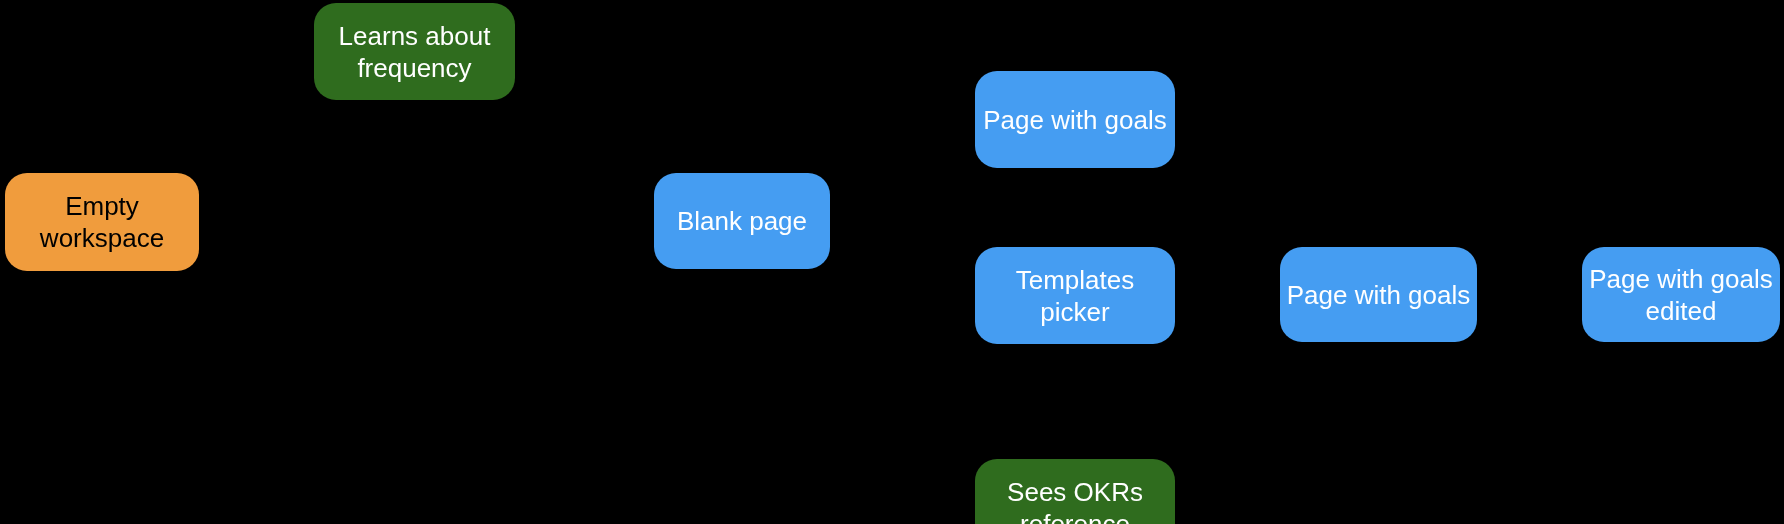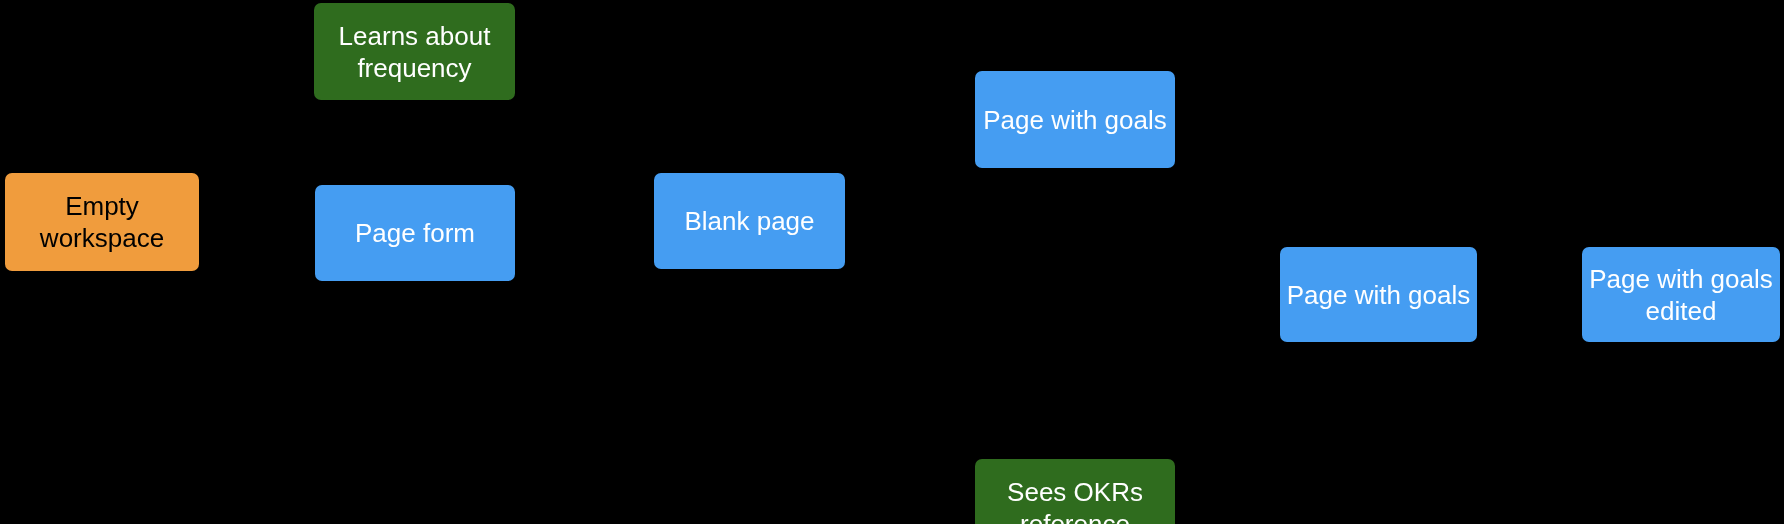--- a/index.html
+++ b/index.html
@@ -14,38 +14,39 @@
     height: 524px;
     background: #000000;
     overflow: hidden;
   }
   .node {
     position: absolute;
     display: flex;
     align-items: center;
     justify-content: center;
     text-align: center;
-    border-radius: 7px;
+    border-radius: 22px;
     color: #FFFFFF;
     font-size: 26px;
     line-height: 32px;
     white-space: pre;
     box-sizing: border-box;
     cursor: default;
   }
 </style>
 </head>
 <body>
 
 <div class="canvas" style="background: rgb(0, 0, 0);">
     <div class="node" style="left: 5px; top: 173px; width: 194px; height: 98px; background: rgb(240, 156, 61); color: #000000;">Empty
 workspace</div>
     <div class="node" style="left: 314px; top: 3px; width: 201px; height: 97px; background: rgb(47, 108, 30); color: rgb(255, 255, 255);">Learns about
 frequency</div>
-    <div class="node" style="left: 315px; top: 185px; width: 200px; height: 96px; background: rgb(69, 157, 242); color: rgb(255, 255, 255);">Page form</div>
-    <div class="node" style="left: 654px; top: 173px; width: 191px; height: 96px; background: rgb(69, 157, 242); color: rgb(255, 255, 255);">Blank page</div>
+    <div class="node" style="left: 654px; top: 173px; width: 176px; height: 96px; background: rgb(69, 157, 242); color: rgb(255, 255, 255);">Blank page</div>
     <div class="node" style="left: 975px; top: 71px; width: 200px; height: 97px; background: rgb(69, 157, 242); color: rgb(255, 255, 255);">Page with goals</div>
+    <div class="node" style="left: 975px; top: 247px; width: 200px; height: 97px; background: rgb(69, 157, 242); color: rgb(255, 255, 255);">Templates
+picker</div>
     <div class="node" style="left: 975px; top: 423px; width: 200px; height: 97px; background: rgb(47, 108, 30); color: rgb(255, 255, 255); margin-top: 36px;">Sees OKRs
 reference</div>
     <div class="node" style="left: 1280px; top: 247px; width: 197px; height: 95px; background: rgb(69, 157, 242); color: rgb(255, 255, 255);">Page with goals</div>
     <div class="node" style="left: 1582px; top: 247px; width: 198px; height: 95px; background: rgb(69, 157, 242); color: rgb(255, 255, 255);">Page with goals
 edited</div>
   </div>
 
 </body></html>

